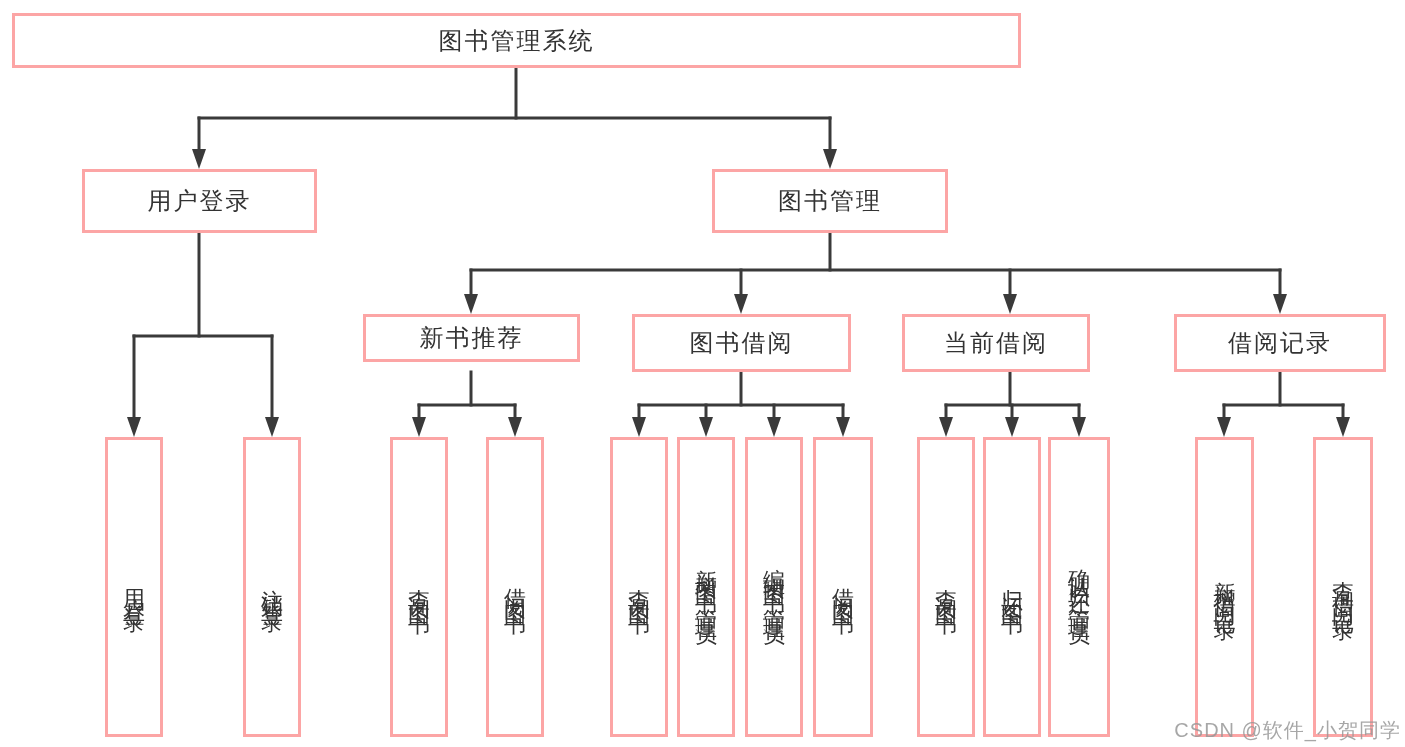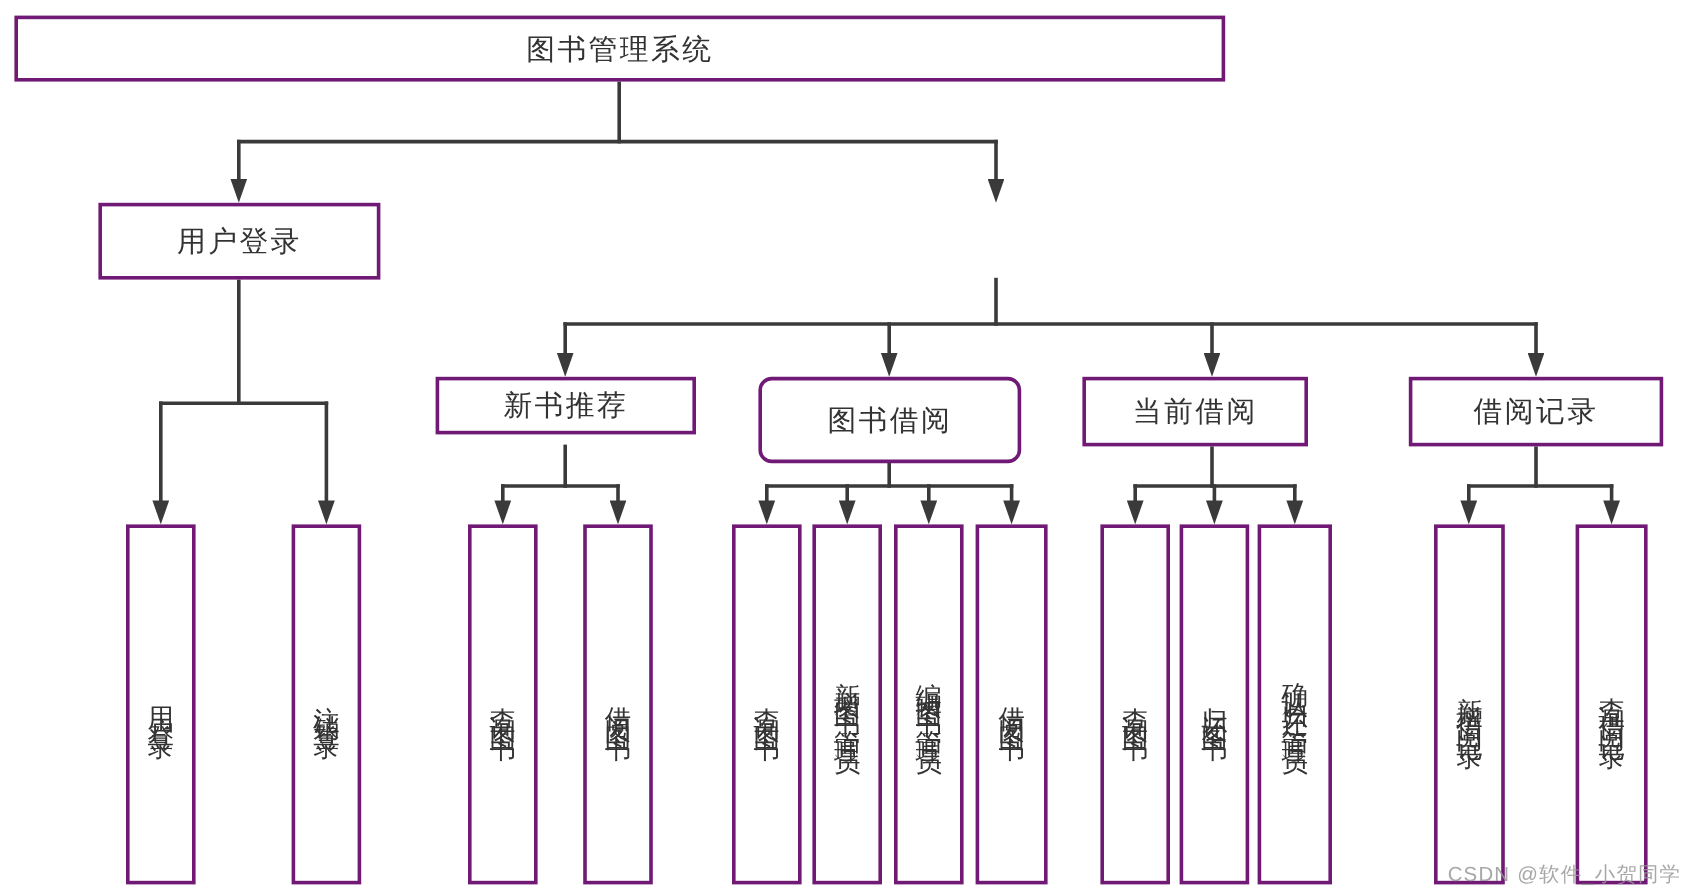--- a/index.html
+++ b/index.html
@@ -17,21 +17,21 @@
   }
   #wires {
     position: absolute;
     left: 0; top: 0;
     width: 1405px; height: 747px;
     z-index: 1;
   }
   .node {
     position: absolute;
     box-sizing: border-box;
-    border: 3px solid #701a75;
+    border: 3px solid #fca5a5;
     background: #ffffff;
     color: #333333;
     display: flex;
     align-items: center;
     justify-content: center;
     z-index: 2;
   }
   .hbox {
     font-size: 24px;
     letter-spacing: 2px;
@@ -41,21 +41,21 @@
     font-size: 22px;
     writing-mode: vertical-lr;
     text-orientation: mixed;
     letter-spacing: 8px;
     line-height: 1;
   }
   .watermark {
     position: absolute;
     right: 4px;
     top: 717px;
-    font-size: 17px;
+    font-size: 20px;
     color: rgba(152,152,152,0.85);
     letter-spacing: 1px;
     white-space: nowrap;
     z-index: 5;
   }
 </style>
 </head>
 <body>
 
 <div id="stage">
@@ -106,23 +106,24 @@
       <line x1="1280" y1="372" x2="1280" y2="405"></line>
       <line x1="1224" y1="405" x2="1343" y2="405"></line>
       <line x1="1224" y1="405" x2="1224" y2="417" marker-end="url(#arrow)"></line>
       <line x1="1343" y1="405" x2="1343" y2="417" marker-end="url(#arrow)"></line>
     </g>
   </svg>
 
   <div class="node hbox" style="left:12px; top:13px; width:1009px; height:55px;">图书管理系统</div>
 
   <div class="node hbox" style="left:82px; top:169px; width:235px; height:64px;">用户登录</div>
+  <div class="node hbox" style="left:712px; top:169px; width:236px; height:64px;">图书管理</div>
 
   <div class="node hbox" style="left:363px; top:314px; width:217px; height:48px;">新书推荐</div>
-  <div class="node hbox" style="left:632px; top:314px; width:219px; height:72px;border-radius:11px;">图书借阅</div>
+  <div class="node hbox" style="left:632px; top:314px; width:219px; height:58px;">图书借阅</div>
   <div class="node hbox" style="left:902px; top:314px; width:188px; height:58px;">当前借阅</div>
   <div class="node hbox" style="left:1174px; top:314px; width:212px; height:58px;">借阅记录</div>
 
   <div class="node vbox" style="left:105px; top:437px; width:58px; height:300px;">用户登录</div>
   <div class="node vbox" style="left:243px; top:437px; width:58px; height:300px;">注销登录</div>
 
   <div class="node vbox" style="left:390px; top:437px; width:58px; height:300px;">查询图书</div>
   <div class="node vbox" style="left:486px; top:437px; width:58px; height:300px;">借阅图书</div>
 
   <div class="node vbox" style="left:610px; top:437px; width:58px; height:300px;">查询图书</div>

